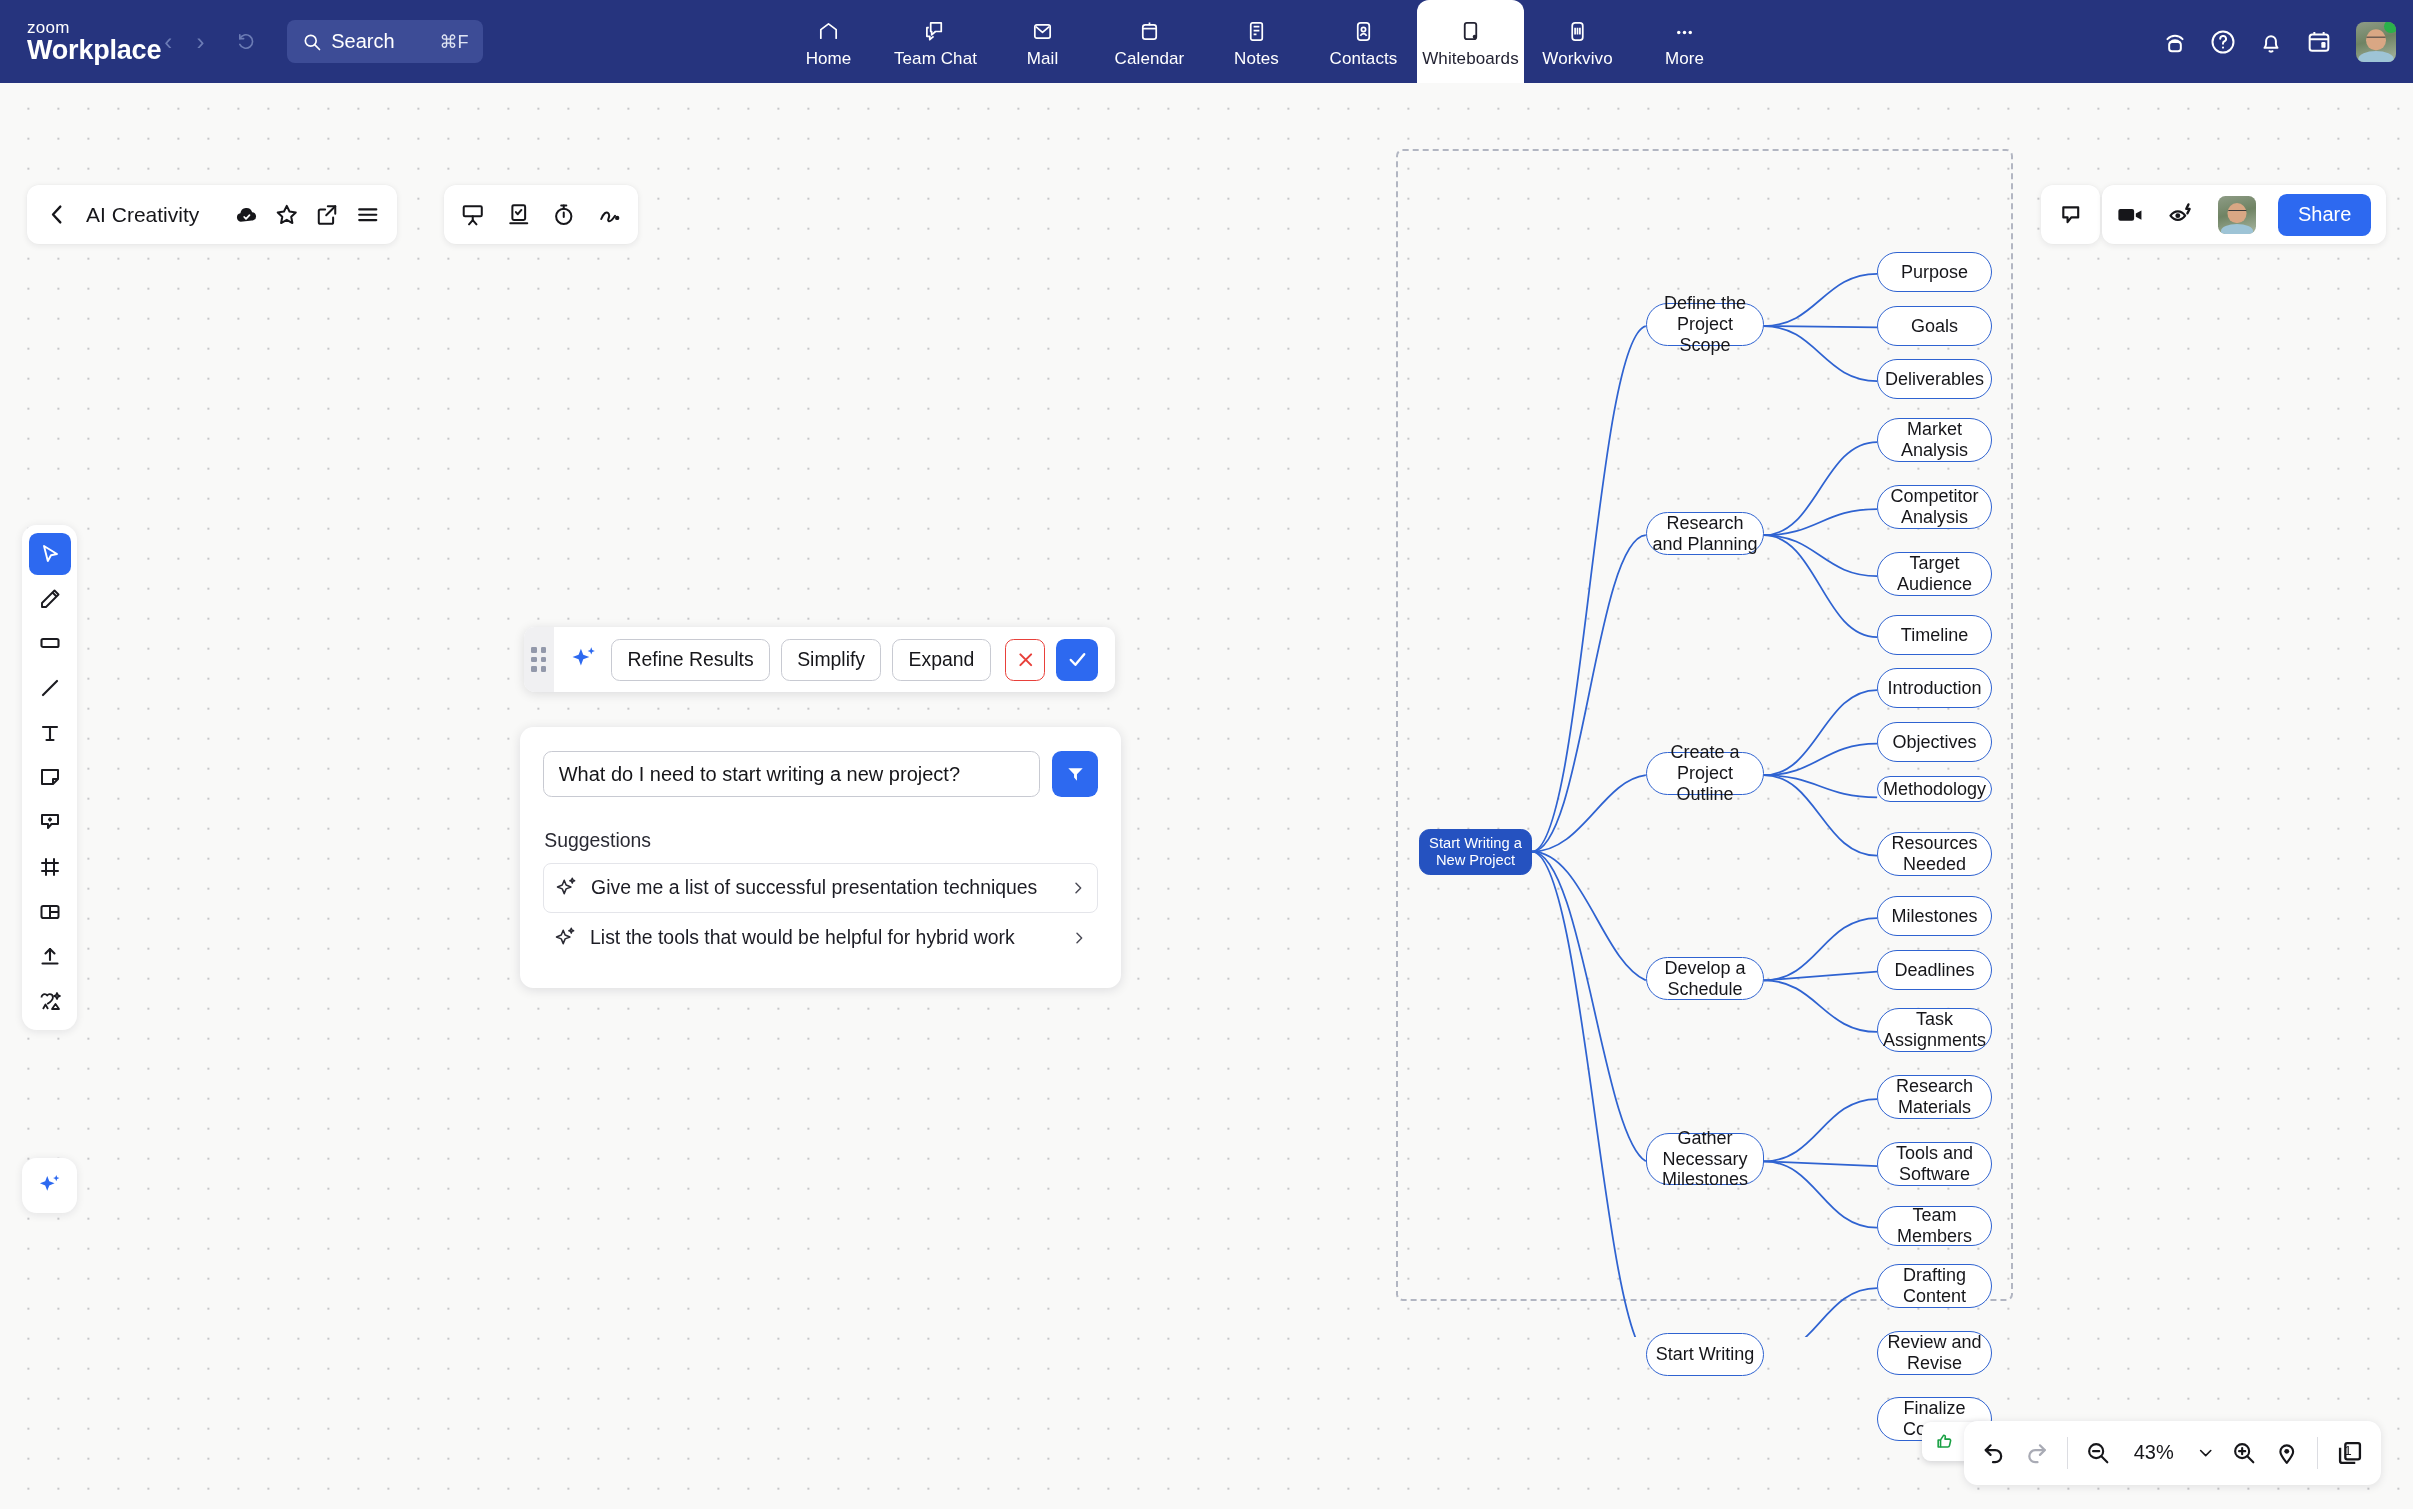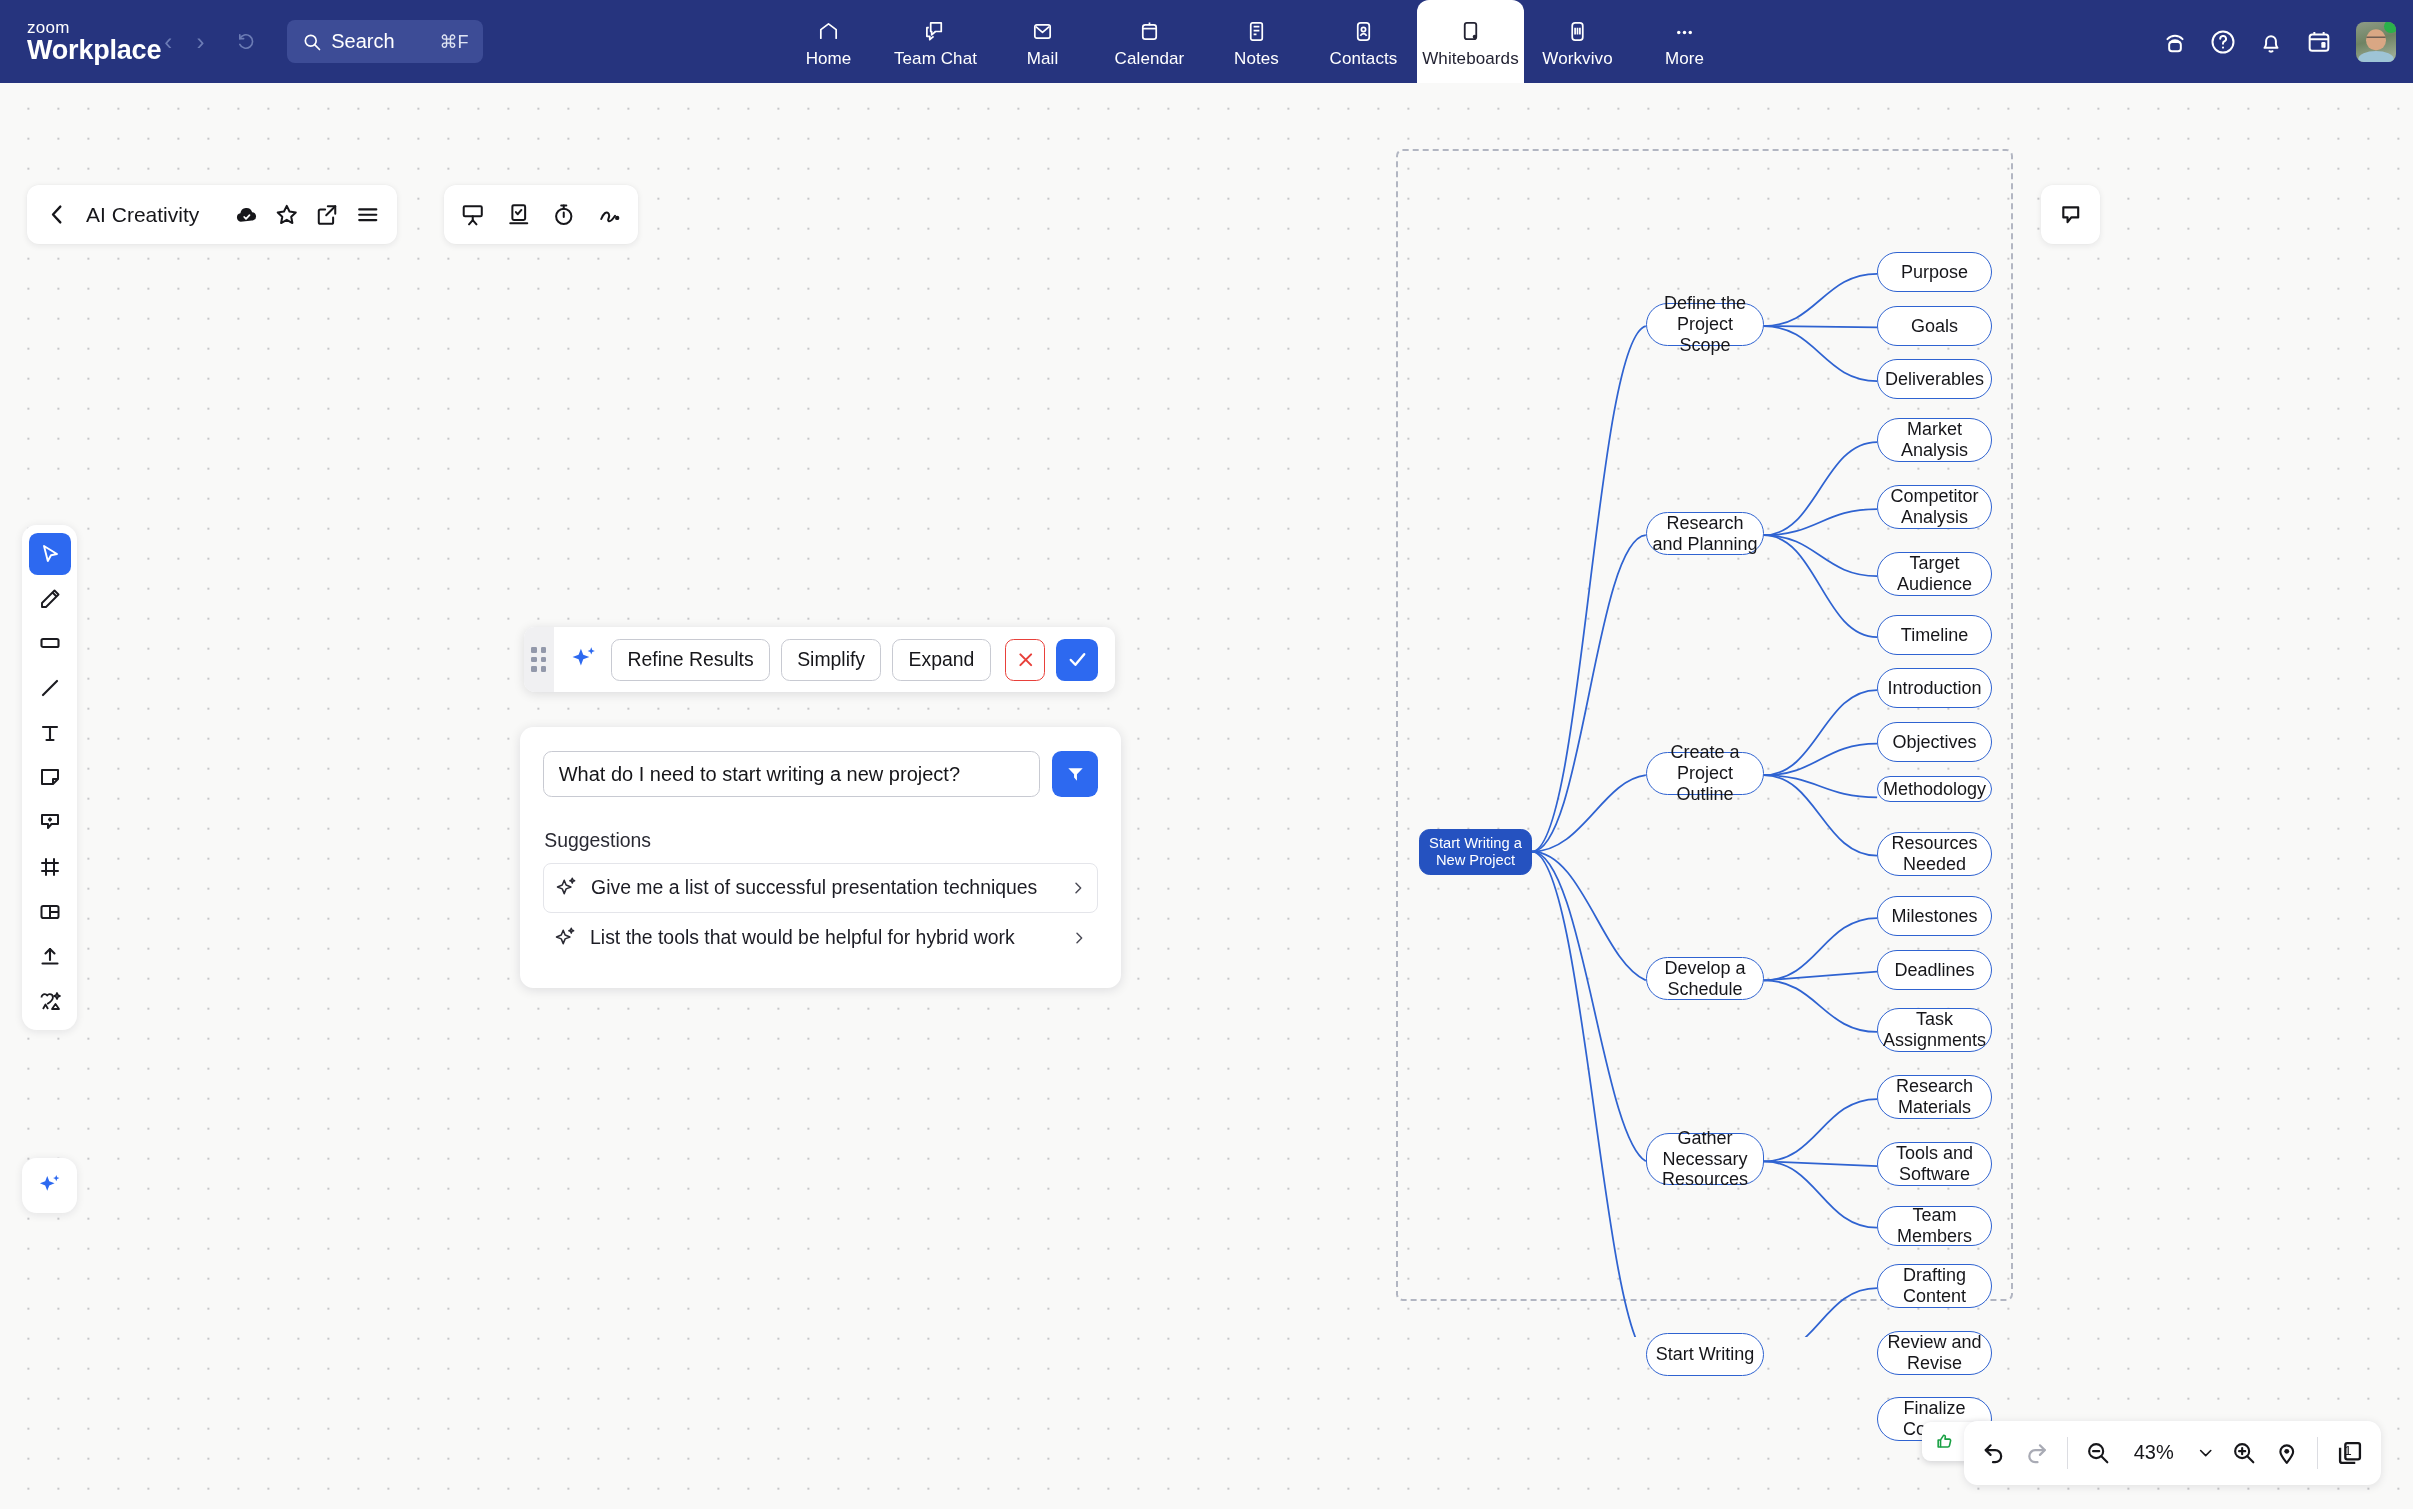--- a/index.html
+++ b/index.html
@@ -482,21 +482,21 @@
       <path d="M571,1818 C650,1818 660,1915 740,1915"></path>
     </g>
   </svg>
 
   <div class="mm-node root" style="left:1419px; top:746px; width:113px; height:46px;">Start Writing a New Project</div>
 
   <div class="mm-node" style="left:1646px; top:220px; width:118px; height:43px;">Define the Project Scope</div>
   <div class="mm-node" style="left:1646px; top:429px; width:118px; height:43px;">Research and Planning</div>
   <div class="mm-node" style="left:1646px; top:669px; width:118px; height:43px;">Create a Project Outline</div>
   <div class="mm-node" style="left:1646px; top:874px; width:118px; height:43px;">Develop a Schedule</div>
-  <div class="mm-node" style="left:1646px; top:1050px; width:118px; height:52px;">Gather Necessary Resources</div>
+  <div class="mm-node" style="left:1646px; top:1050px; width:118px; height:52px;">Gather Necessary Milestones</div>
   <div class="mm-node" style="left:1646px; top:1250px; width:118px; height:43px;">Start Writing</div>
 
   <div class="mm-node" style="left:1877px; top:169px; width:115px; height:40px;">Purpose</div>
   <div class="mm-node" style="left:1877px; top:223px; width:115px; height:40px;">Goals</div>
   <div class="mm-node" style="left:1877px; top:276px; width:115px; height:40px;">Deliverables</div>
 
   <div class="mm-node" style="left:1877px; top:335px; width:115px; height:44px;">Market Analysis</div>
   <div class="mm-node" style="left:1877px; top:402px; width:115px; height:44px;">Competitor Analysis</div>
   <div class="mm-node" style="left:1877px; top:469px; width:115px; height:44px;">Target Audience</div>
   <div class="mm-node" style="left:1877px; top:532px; width:115px; height:40px;">Timeline</div>
@@ -595,20 +595,41 @@
       </svg>
     </span>
   </div>
 
   <div class="wb-pill" id="wb-comment">
     <svg viewBox="0 0 24 24" fill="none" stroke="currentColor" stroke-width="2" stroke-linejoin="round">
       <path d="M5 5h14v9.5h-6.5L9 19v-4.5H5z"></path>
     </svg>
   </div>
 
+  <div class="wb-pill" id="wb-right">
+    <span class="ti">
+      <svg viewBox="0 0 26 24" fill="currentColor">
+        <rect x="2" y="7" width="14" height="10.5" rx="1.8"></rect>
+        <path d="M17.5 11l5-2.6v8.2l-5-2.6z"></path>
+      </svg>
+    </span>
+    <span class="ti">
+      <svg viewBox="0 0 26 24" fill="none" stroke="currentColor" stroke-width="2" stroke-linecap="round" stroke-linejoin="round">
+        <path d="M3 13c3.6-5 9.5-5 13 0-3.5 5-9.4 5-13 0z"></path>
+        <circle cx="9.5" cy="13" r="2.2" fill="currentColor" stroke="none"></circle>
+        <path d="M19 3l-2 4h3l-2 4"></path>
+      </svg>
+    </span>
+    <span id="avatar-wb">
+      <span class="face"></span>
+      <span class="glasses"></span>
+      <span class="shirt"></span>
+    </span>
+    <button id="share-btn">Share</button>
+  </div>
 
   <div id="toolrail">
     <div class="tool active">
       <svg viewBox="0 0 24 24" fill="none" stroke="currentColor" stroke-width="1.9" stroke-linejoin="round">
         <path d="M6 4l13 8-6 1.2L9.8 19z"></path>
       </svg>
     </div>
     <div class="tool">
       <svg viewBox="0 0 24 24" fill="none" stroke="currentColor" stroke-width="1.9" stroke-linejoin="round">
         <path d="M16.5 3.5l4 4L8 20H4v-4z"></path>

